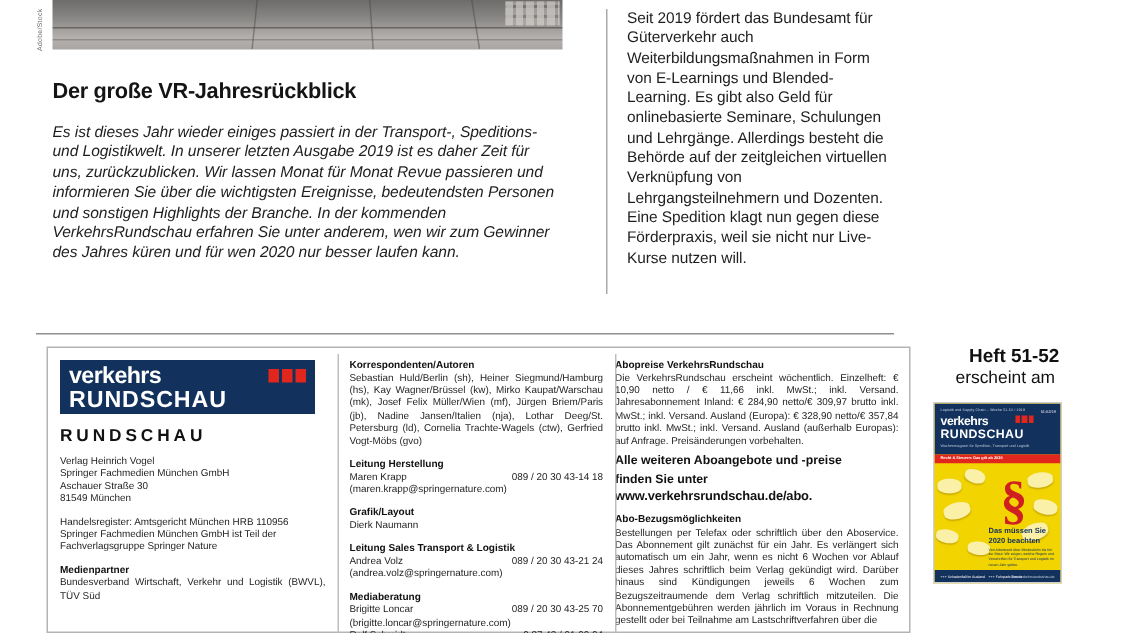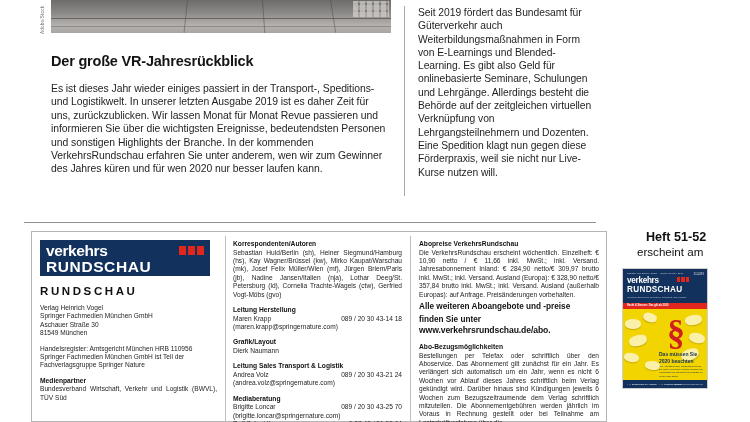--- a/index.html
+++ b/index.html
@@ -7,21 +7,21 @@
     width: 750px; height: 422px;
     background: #ffffff;
     font-family: "Liberation Sans", sans-serif;
     color: #1a1a1a;
     overflow: hidden;
   }
   .page { position: relative; width: 750px; height: 422px; }
 
   
   .article-col {
-    position: absolute; left: 40px; top: 0; width: 364px; height: 220px;
+    position: absolute; left: 24px; top: 0; width: 364px; height: 220px;
   }
   .photo-wrap { position: relative; width: 340px; height: 33px; margin-left: 11px; }
   .photo {
     width: 100%; height: 100%;
     background:
       linear-gradient(180deg, #6e6c6b 0%, #7b7978 18%, #8c8a88 40%, #a3a09d 60%, #b4b1ae 78%, #a8a5a2 100%);
     position: relative; overflow: hidden;
   }
   .photo::before {
     content: ""; position: absolute; left: 0; right: 0; top: 55%; height: 1px;
@@ -55,20 +55,21 @@
 
   .headline {
     margin: 20px 0 0 11px;
     font-size: 14.5px; font-weight: bold; letter-spacing: -0.2px;
     color: #141414;
   }
   .body-text {
     margin: 13px 0 0 11px; width: 337px;
     font-size: 10.4px; line-height: 13.4px; color: #1e1e1e;
     letter-spacing: -0.05px;
+    font-style: italic;
   }
 
   
   .right-col { position: absolute; left: 404px; top: 6px; width: 230px; }
   .right-col .vrule {
     position: absolute; left: 0; top: 0; width: 1px; height: 190px; background: #a9a9a9;
   }
   .right-col p {
     margin-left: 14px; width: 180px;
     font-size: 10.3px; line-height: 13.3px; color: #1e1e1e; letter-spacing: -0.05px;
@@ -82,21 +83,21 @@
   
   .imprint {
     position: absolute; left: 31px; top: 231px; width: 576px; height: 191px;
     border: 1px solid #b4b4b4; background: #fff;
     padding: 8px 7px 0 8px;
     display: flex; gap: 0;
   }
   .imp-col { position: relative; }
   .imp-col-1 { width: 186px; padding-right: 8px; }
   .imp-col-2 { width: 186px; padding-left: 8px; padding-right: 8px; }
-  .imp-col-3 { width: 190px; padding-left: 9px; }
+  .imp-col-3 { width: 190px; }
   .imp-col-2::before, .imp-col-3::before {
     content: ""; position: absolute; left: 0; top: -4px; bottom: -8px; width: 1px; background: #bdbdbd;
   }
 
   
   .logo {
     width: 170px; height: 36px; background: #12315c; position: relative;
     padding: 3px 5px 0 6px;
   }
   .logo .l1 {

